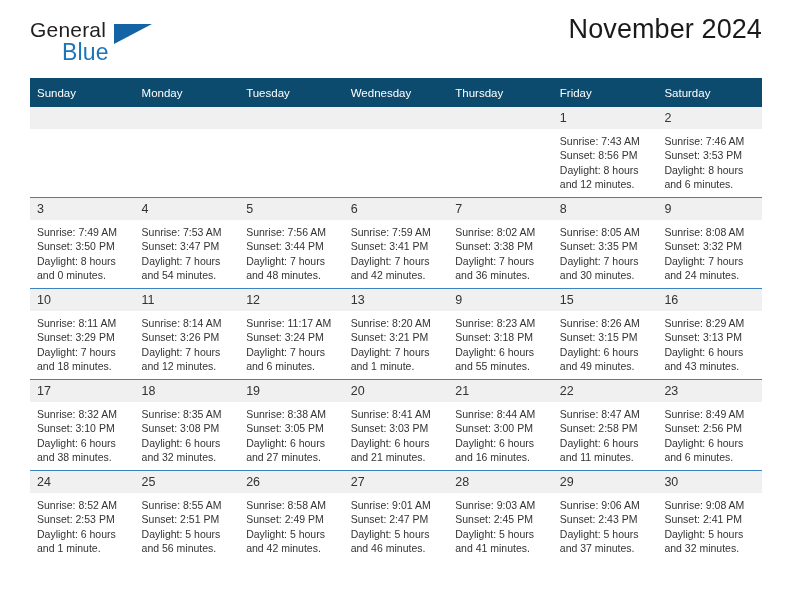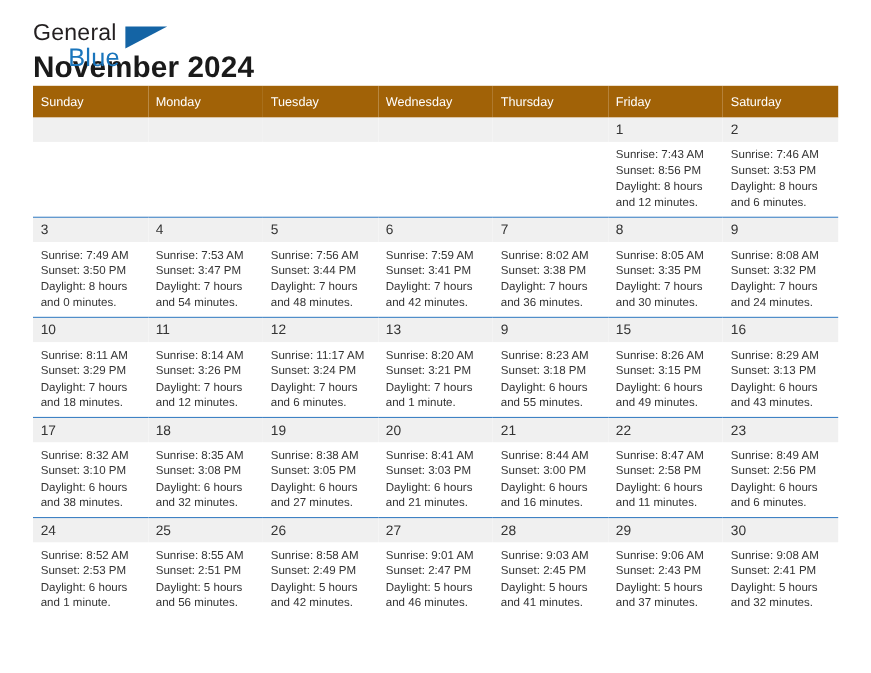--- a/index.html
+++ b/index.html
@@ -22,21 +22,20 @@
     padding: 0 30px;
   }
 
   
   .top-header {
     position: relative;
     height: 78px;
     display: flex;
     align-items: flex-start;
     justify-content: space-between;
-    flex-direction: column;
   }
   .brand {
     position: relative;
     margin-top: 18px;
     width: 180px;
     height: 52px;
   }
   .brand-general {
     position: absolute;
     left: 0;
@@ -64,40 +63,40 @@
     border-left: 38px solid #1464a5;
     border-bottom: 20px solid transparent;
   }
 
   .title-block {
     text-align: right;
     margin-top: 12px;
   }
   .cal-title {
     font-size: 27px;
-    font-weight: bold;
+    font-weight: normal;
     color: #1a1a1a;
     line-height: 34px;
     letter-spacing: 0.1px;
   }
   .cal-subtitle {
     font-size: 14.5px;
     color: #1a1a1a;
     line-height: 22px;
     margin-top: 4px;
   }
 
   
   .calendar {
     width: 732px;
     border-collapse: collapse;
     table-layout: fixed;
   }
   .calendar th {
-    background: #a16207;
+    background: #0c4a6e;
     color: #ffffff;
     font-size: 11.5px;
     font-weight: normal;
     text-align: left;
     padding: 5px 0 5px 7px;
     height: 19px;
     border: none;
   }
   .calendar td {
     vertical-align: top;

